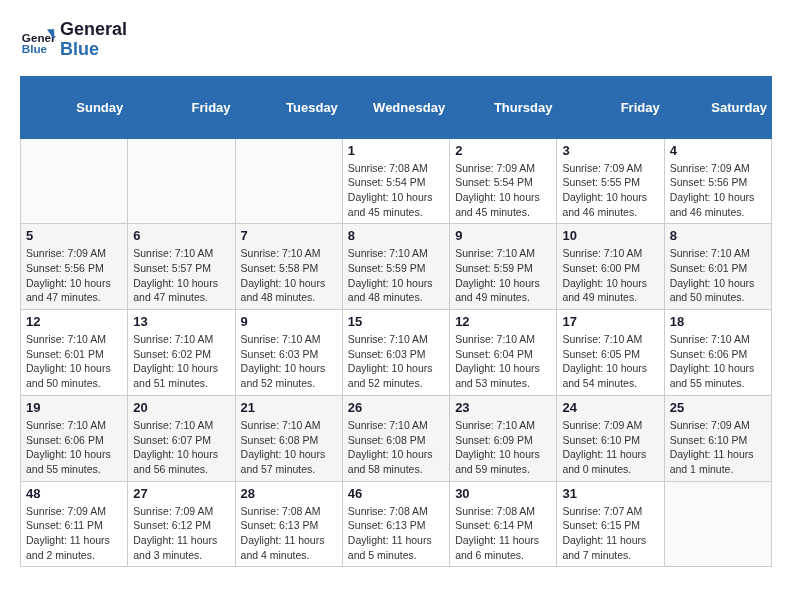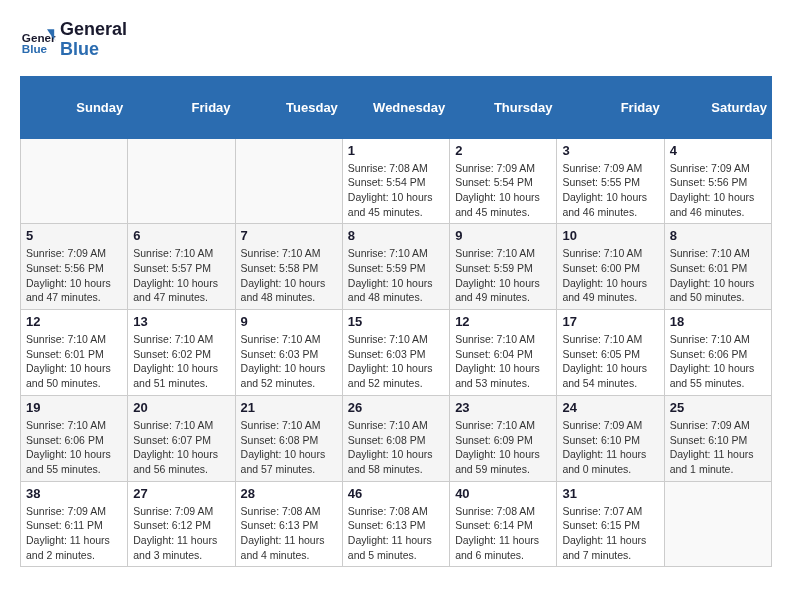--- a/index.html
+++ b/index.html
@@ -217,37 +217,37 @@
           <div class="day-num">24</div>
           <div class="day-info">Sunrise: 7:09 AM<br>Sunset: 6:10 PM<br>Daylight: 11 hours and 0 minutes.</div>
         </td>
         <td>
           <div class="day-num">25</div>
           <div class="day-info">Sunrise: 7:09 AM<br>Sunset: 6:10 PM<br>Daylight: 11 hours and 1 minute.</div>
         </td>
       </tr>
       <tr>
         <td>
-          <div class="day-num">38</div>
+          <div class="day-num">48</div>
           <div class="day-info">Sunrise: 7:09 AM<br>Sunset: 6:11 PM<br>Daylight: 11 hours and 2 minutes.</div>
         </td>
         <td>
           <div class="day-num">27</div>
           <div class="day-info">Sunrise: 7:09 AM<br>Sunset: 6:12 PM<br>Daylight: 11 hours and 3 minutes.</div>
         </td>
         <td>
           <div class="day-num">28</div>
           <div class="day-info">Sunrise: 7:08 AM<br>Sunset: 6:13 PM<br>Daylight: 11 hours and 4 minutes.</div>
         </td>
         <td>
           <div class="day-num">46</div>
           <div class="day-info">Sunrise: 7:08 AM<br>Sunset: 6:13 PM<br>Daylight: 11 hours and 5 minutes.</div>
         </td>
         <td>
-          <div class="day-num">40</div>
+          <div class="day-num">30</div>
           <div class="day-info">Sunrise: 7:08 AM<br>Sunset: 6:14 PM<br>Daylight: 11 hours and 6 minutes.</div>
         </td>
         <td>
           <div class="day-num">31</div>
           <div class="day-info">Sunrise: 7:07 AM<br>Sunset: 6:15 PM<br>Daylight: 11 hours and 7 minutes.</div>
         </td>
         <td class="empty"></td>
       </tr>
     </tbody>
 </table>

